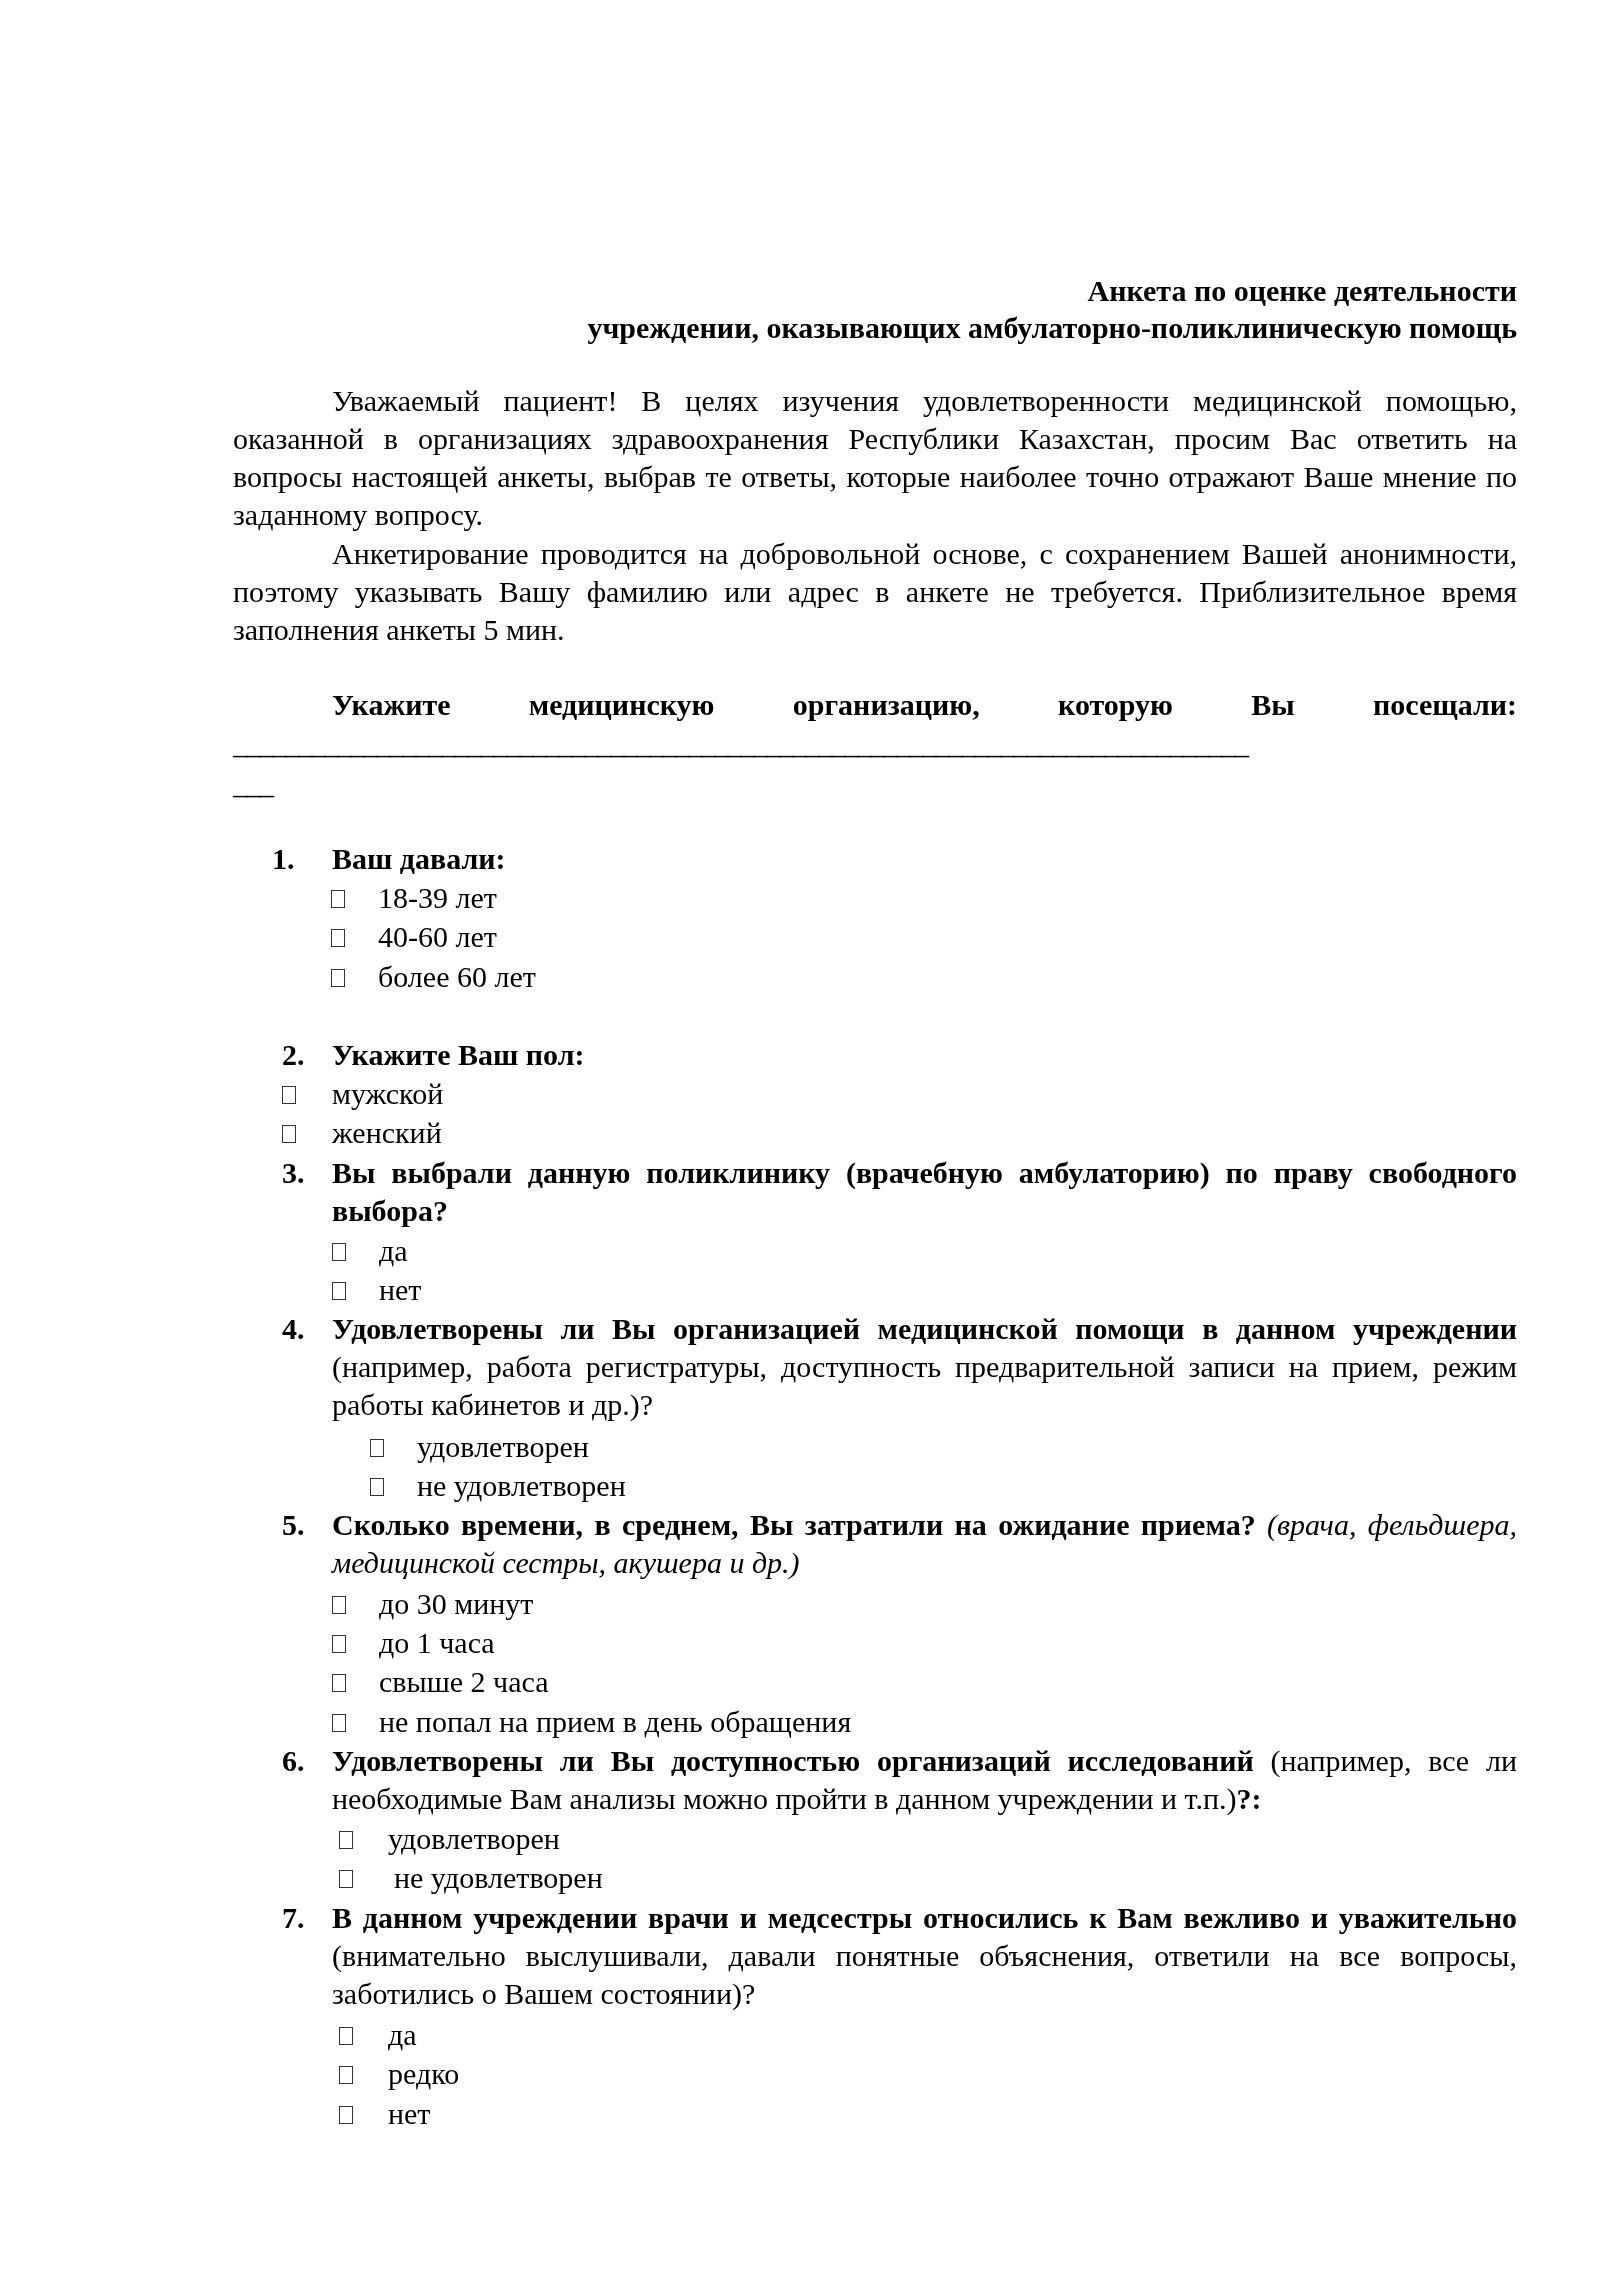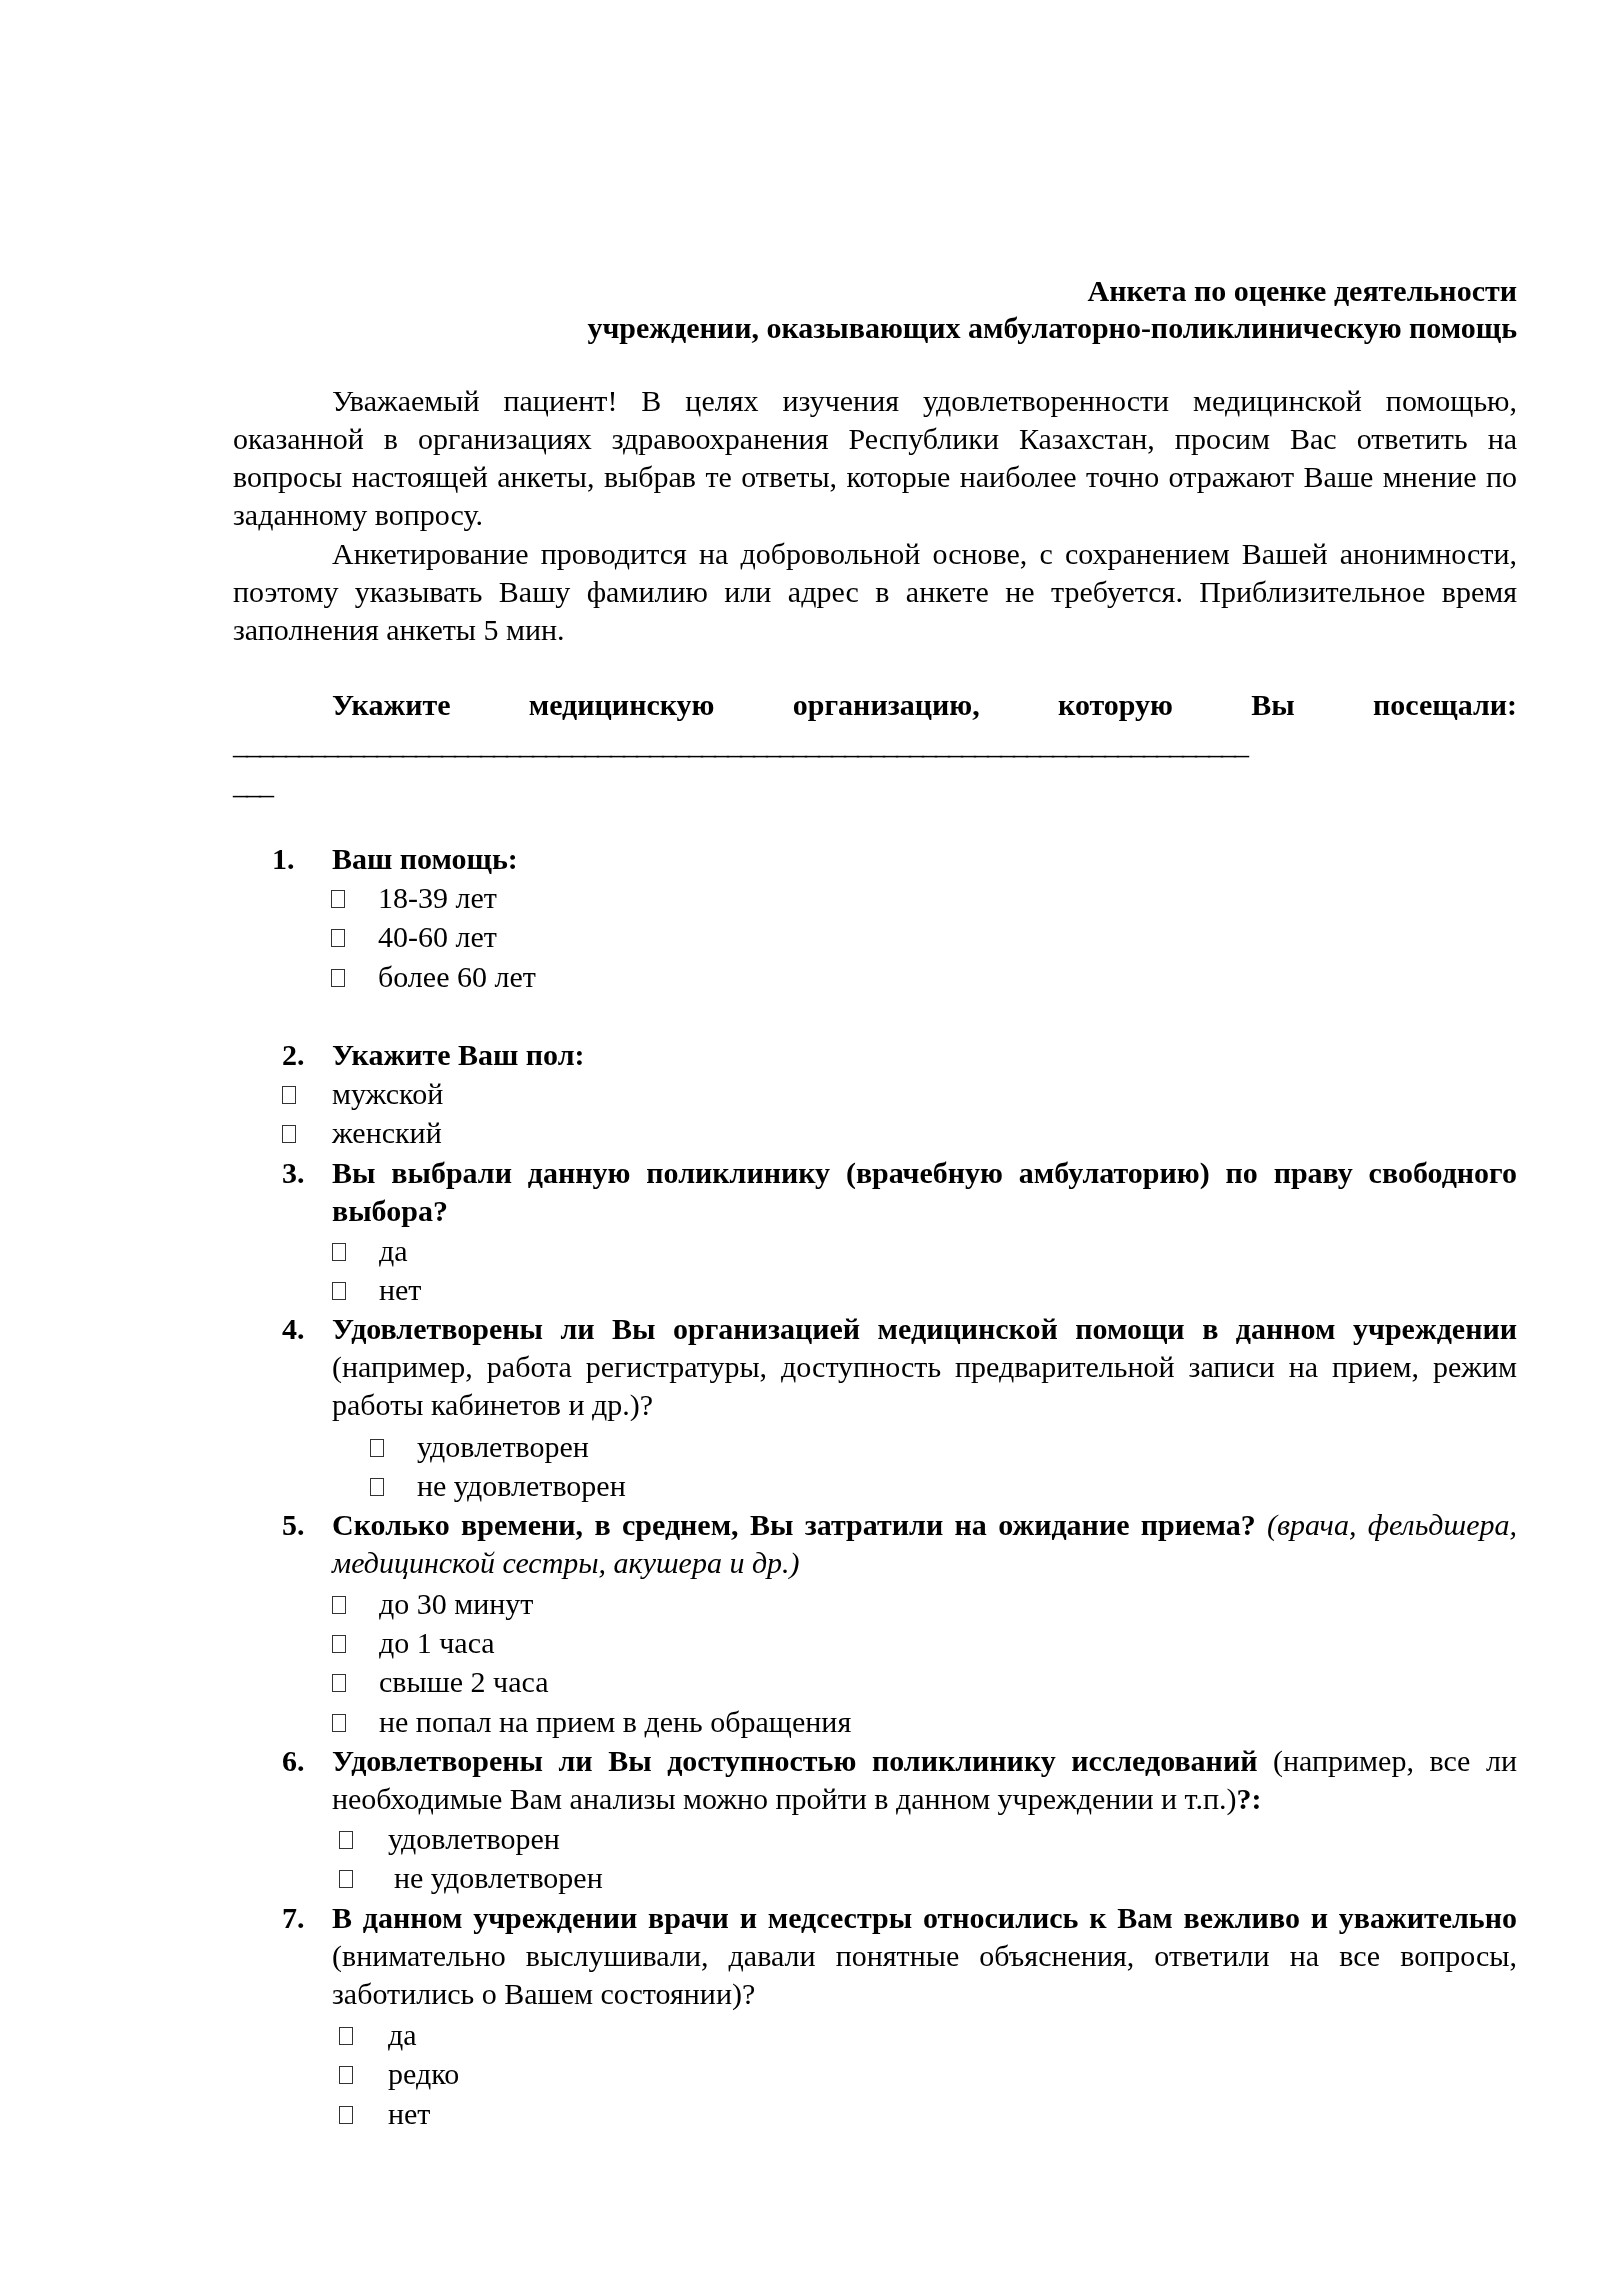--- a/index.html
+++ b/index.html
@@ -49,21 +49,21 @@
 
   <div class="para" style="top:382px;">Уважаемый пациент! В целях изучения удовлетворенности медицинской помощью, оказанной в организациях здравоохранения Республики Казахстан, просим Вас ответить на вопросы настоящей анкеты, выбрав те ответы, которые наиболее точно отражают Ваше мнение по заданному вопросу.</div>
   <div class="para" style="top:535px;">Анкетирование проводится на добровольной основе, с сохранением Вашей анонимности, поэтому указывать Вашу фамилию или адрес в анкете не требуется. Приблизительное время заполнения анкеты 5 мин.</div>
 
   <div class="prompt" style="top:686px;">Укажите медицинскую организацию, которую Вы посещали:</div>
   <div class="underline-line" style="top:725px;">______________________________________________________________________________</div>
   <div class="underline-line" style="top:765px;">___</div>
 
   <div>
     <div class="qnum" style="top:840px; left:39px;">1.</div>
-    <div class="qtext b" style="top:840px;">Ваш помощь:</div>
+    <div class="qtext b" style="top:840px;">Ваш давали:</div>
     <div class="opt" style="top:879px; left:98px;">
       <span class="box"></span>
       <span class="lbl" style="left:47px;">18-39 лет</span>
     </div>
     <div class="opt" style="top:918px; left:98px;">
       <span class="box"></span>
       <span class="lbl" style="left:47px;">40-60 лет</span>
     </div>
     <div class="opt" style="top:958px; left:98px;">
       <span class="box"></span>
@@ -126,21 +126,21 @@
       <span class="lbl" style="left:47px;">свыше 2 часа</span>
     </div>
     <div class="opt" style="top:1703px; left:99px;">
       <span class="box"></span>
       <span class="lbl" style="left:47px;">не попал на прием в день обращения</span>
     </div>
   </div>
 
   <div>
     <div class="qnum" style="top:1742px; left:49px;">6.</div>
-    <div class="qtext" style="top:1742px;"><span class="b">Удовлетворены ли Вы доступностью поликлинику исследований</span><span> (например, все ли необходимые Вам анализы можно пройти в данном учреждении и т.п.)</span><span class="b">?:</span></div>
+    <div class="qtext" style="top:1742px;"><span class="b">Удовлетворены ли Вы доступностью организаций исследований</span><span> (например, все ли необходимые Вам анализы можно пройти в данном учреждении и т.п.)</span><span class="b">?:</span></div>
     <div class="opt" style="top:1820px; left:106px;">
       <span class="box"></span>
       <span class="lbl" style="left:49px;">удовлетворен</span>
     </div>
     <div class="opt" style="top:1859px; left:106px;">
       <span class="box"></span>
       <span class="lbl" style="left:55px;">не удовлетворен</span>
     </div>
   </div>
 

